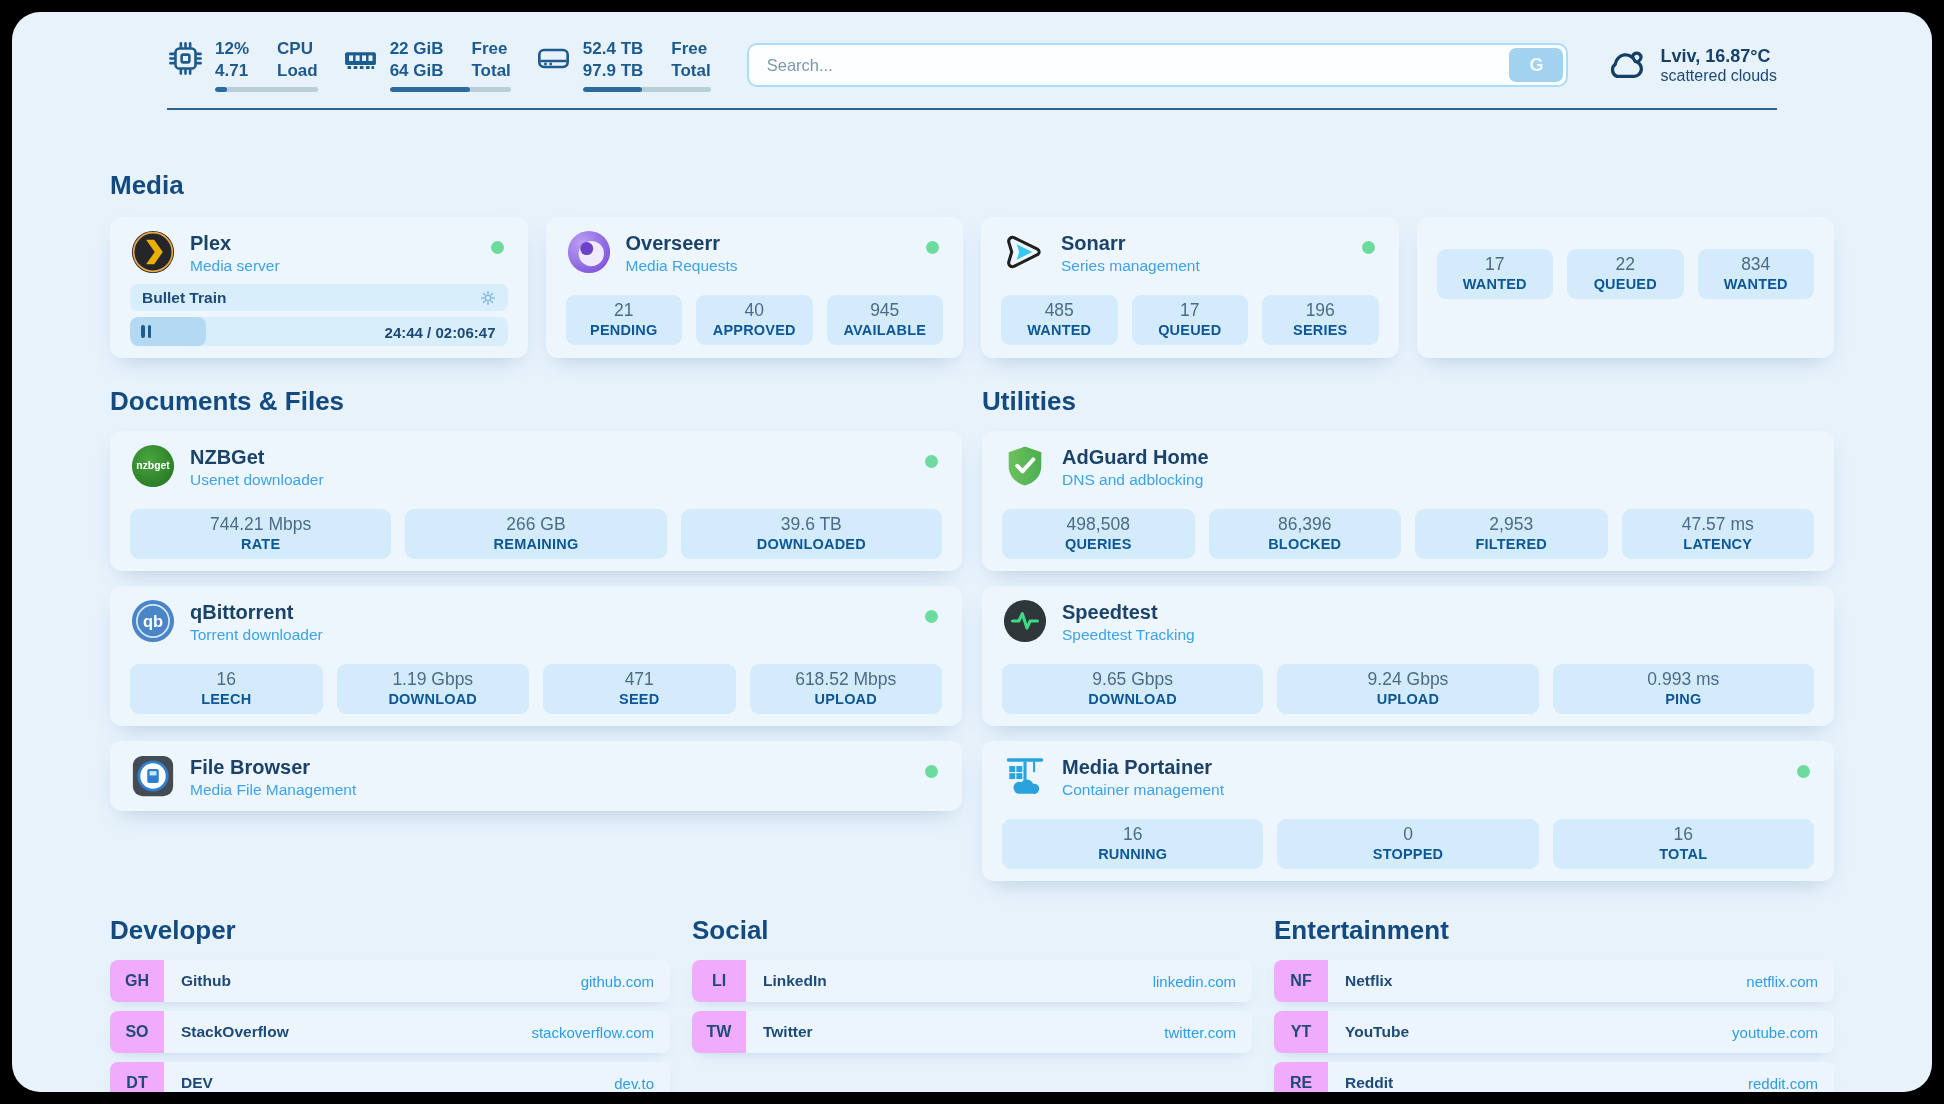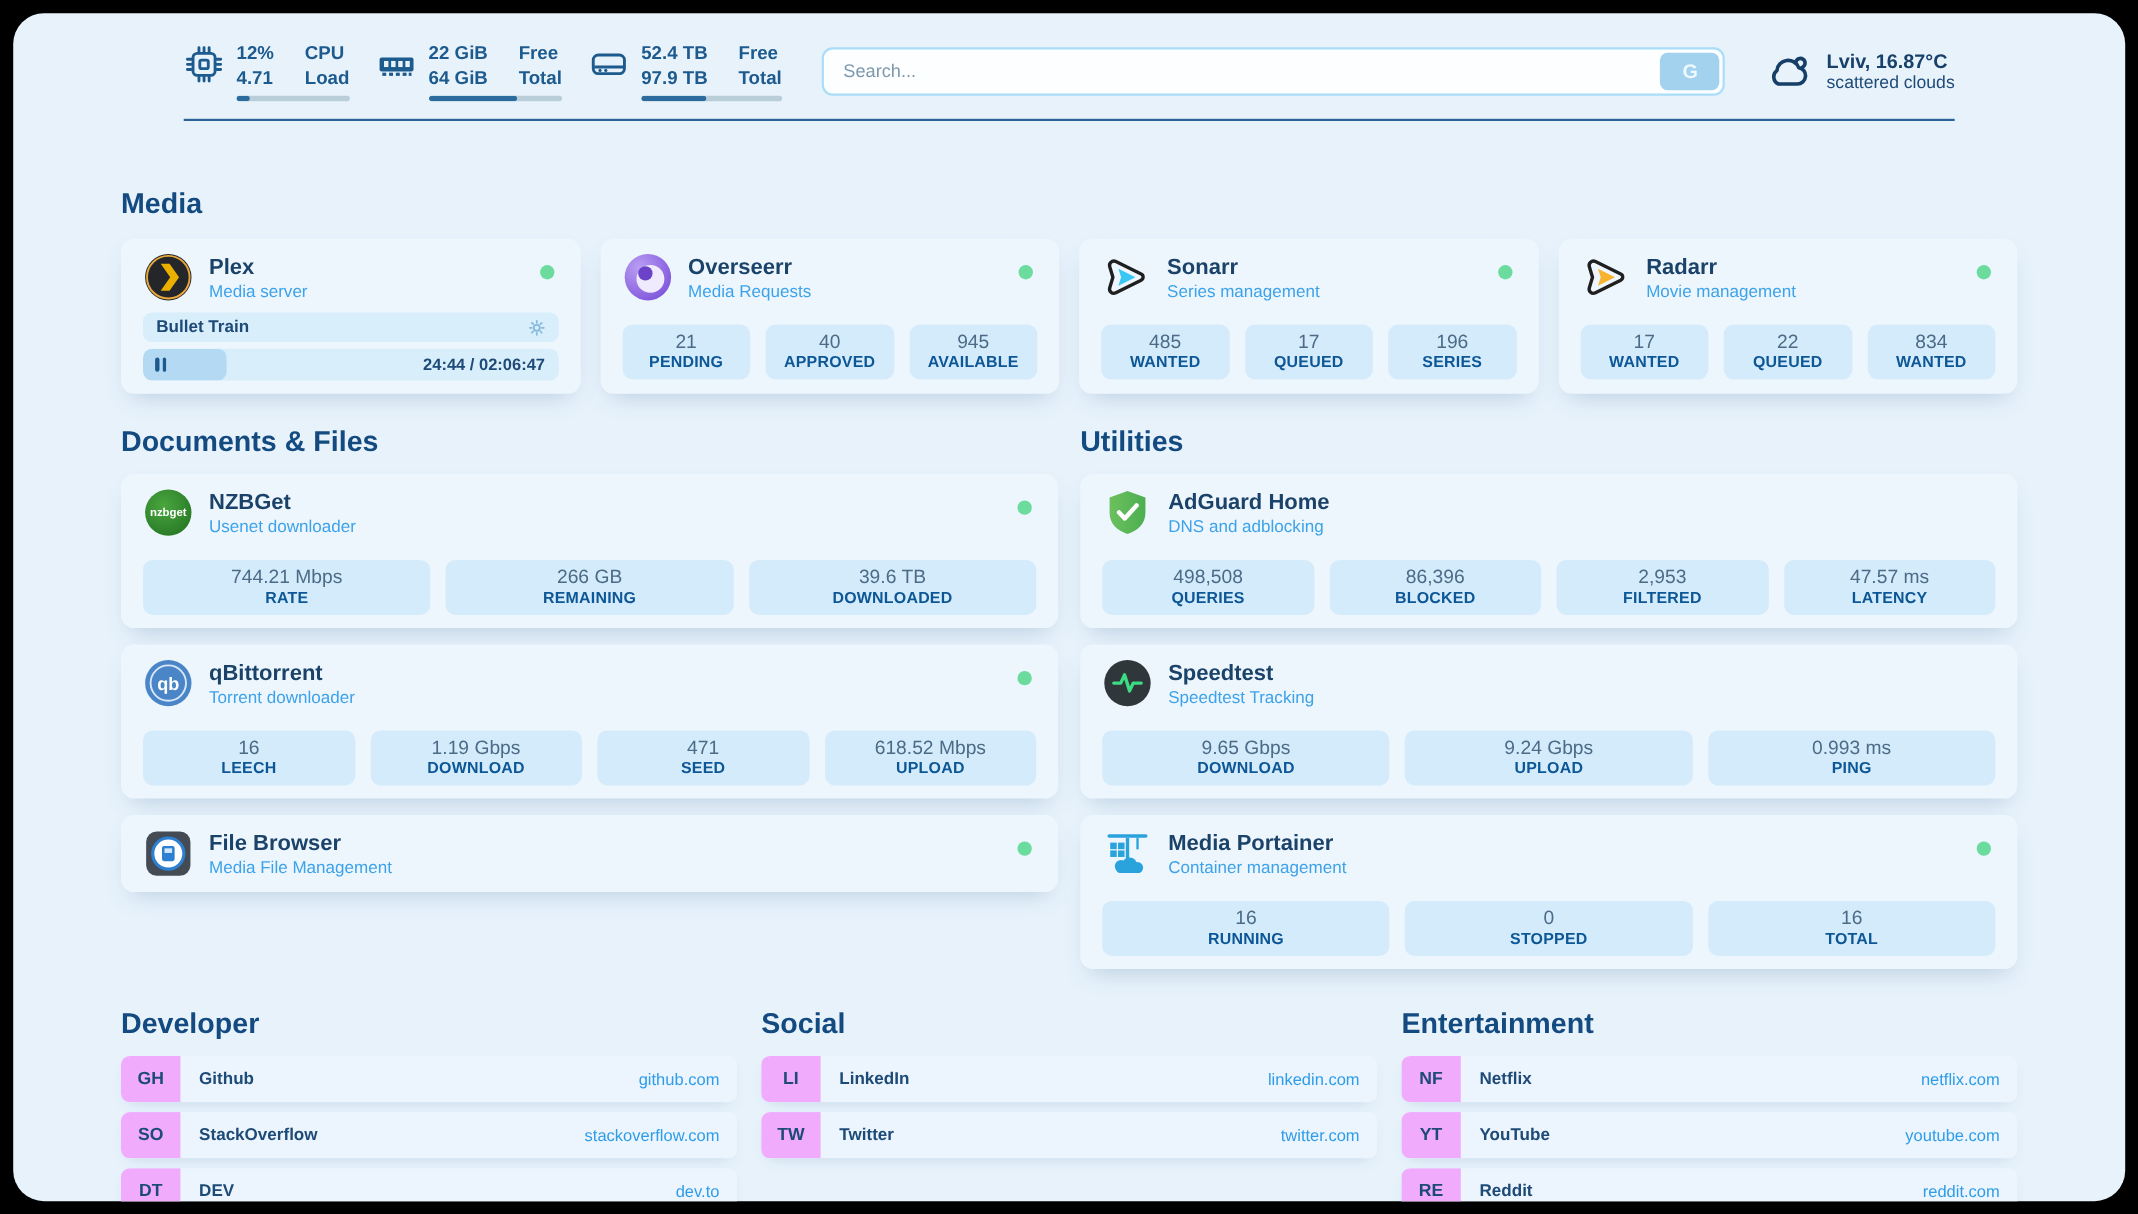--- a/index.html
+++ b/index.html
@@ -280,33 +280,20 @@
             <div class="stat-label">QUEUED</div>
           </div>
           <div class="stat">
             <div class="stat-value">196</div>
             <div class="stat-label">SERIES</div>
           </div>
         </div>
       </div>
 
       <div class="card">
-        <div class="app-head">
-          <span class="app-icon">
-            <svg viewBox="0 0 24 24" fill="none">
-                <path d="M7 4.6c-1.8-.9-3.4.8-2.9 2.4L5.6 12l-1.5 5c-.5 1.7 1.1 3.3 2.9 2.4l12-6a1.6 1.6 0 0 0 0-2.9z" stroke="#1f1f1f" stroke-width="1.6" stroke-linejoin="round"></path>
-                <path d="M8.2 8l8.1 4-8.1 4 1.3-4z" fill="#f7b32e"></path>
-              </svg>
-          </span>
-          <div class="app-meta">
-            <div class="app-name">Radarr</div>
-            <div class="app-desc">Movie management</div>
-          </div>
-          <span class="status-dot"></span>
-        </div>
         <div class="stat-row">
           <div class="stat">
             <div class="stat-value">17</div>
             <div class="stat-label">WANTED</div>
           </div>
           <div class="stat">
             <div class="stat-value">22</div>
             <div class="stat-label">QUEUED</div>
           </div>
           <div class="stat">

